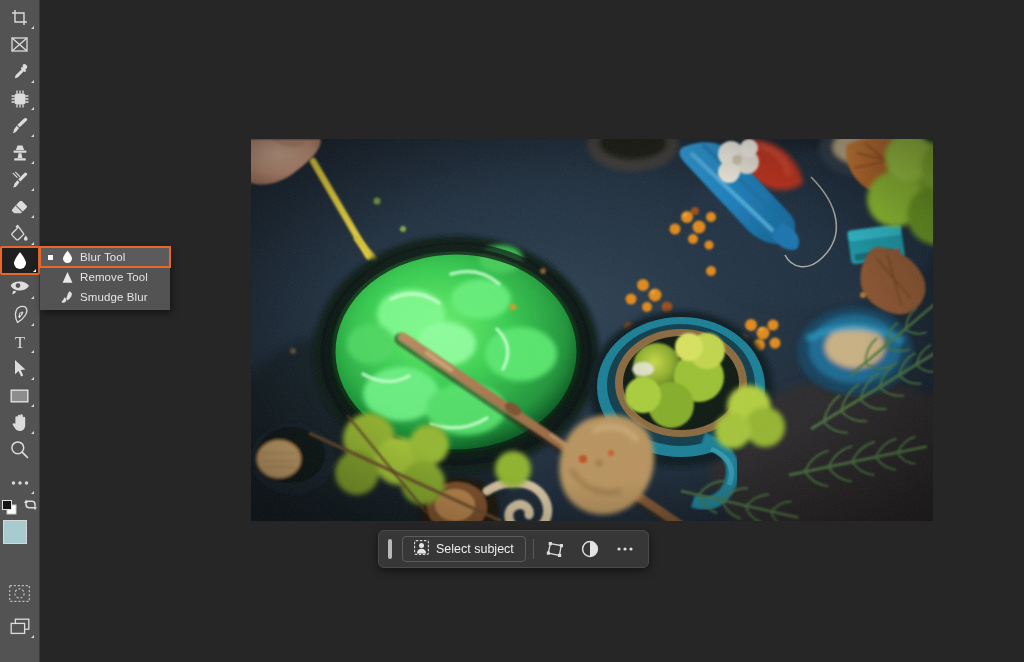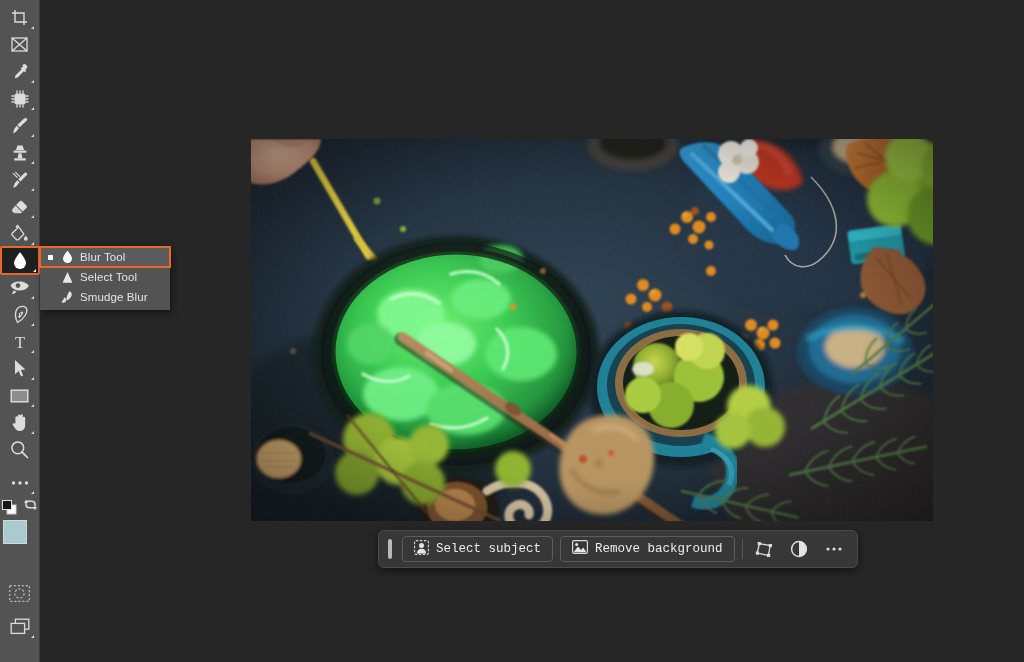--- a/index.html
+++ b/index.html
@@ -117,21 +117,21 @@
     width: 4px; height: 20px; background: #b9b9b9; border-radius: 2px;
     margin-right: 3px;
   }
   .tb-btn {
     display: flex; align-items: center; gap: 7px;
     height: 26px; padding: 0 11px;
     background: transparent;
     border: 1px solid #5c5c5c;
     border-radius: 4px;
     color: #ededed; font-size: 12.5px;
-    font-family: Liberation Mono, monospace;
+    font-family: Liberation Sans, sans-serif;
     cursor: default; white-space: nowrap;
   }
   .tb-icon-btn {
     display: flex; align-items: center; justify-content: center;
     width: 28px; height: 26px;
     border: none; background: transparent; cursor: default;
   }
   .tb-sep { width: 1px; height: 20px; background: #575757; }
 </style>
 </head>
@@ -348,21 +348,21 @@
       <span class="fi-label">Blur Tool</span>
     </div>
 
     <div class="flyout-item">
       <span class="check"></span>
       <span class="fi-icon">
         <svg width="13" height="13" viewBox="0 0 13 13">
           <path d="M6.5 1 L11.4 11.8 H1.6 z" fill="#e8e8e8"></path>
         </svg>
       </span>
-      <span class="fi-label">Select Tool</span>
+      <span class="fi-label">Remove Tool</span>
     </div>
 
     <div class="flyout-item">
       <span class="check"></span>
       <span class="fi-icon">
         <svg width="14" height="14" viewBox="0 0 14 14">
           <path d="M9.8 1.2 c1.9 0.9 2.6 3 1.6 5 -1 2 -2.5 3.3 -4.4 4.2 -0.8-1.1 -0.8-2.6 -0.1-4 0.9-1.9 1.1-4.3 2.9-5.2 z" fill="#e0e0e0"></path>
           <path d="M4.3 7.5 c1.3 0.3 2 1.4 1.9 2.8 -0.1 1.4 -1.3 2.5 -2.7 2.5 -1 0 -1.8-0.6 -2-1.4 1.1-0.4 2-1.6 2.3-2.9 z" fill="#e0e0e0"></path>
         </svg>
       </span>
@@ -752,30 +752,20 @@
         <span>
           <svg width="15" height="15" viewBox="0 0 15 15">
             <rect x="0.6" y="0.6" width="13.8" height="13.8" rx="1.3" fill="none" stroke="#d8d8d8" stroke-width="1.1" stroke-dasharray="2.4 1.6"></rect>
             <circle cx="7.5" cy="5.6" r="2.5" fill="#e6e6e6"></circle>
             <path d="M2.9 13.6 c0-3 2-4.8 4.6-4.8 s4.6 1.8 4.6 4.8 z" fill="#e6e6e6"></path>
           </svg>
         </span>
         <span>Select subject</span>
       </button>
 
-      <button class="tb-btn">
-        <span>
-          <svg width="16" height="14" viewBox="0 0 16 14">
-            <rect x="0.6" y="0.6" width="14.8" height="12.8" rx="1.4" fill="none" stroke="#d8d8d8" stroke-width="1.2"></rect>
-            <circle cx="4.6" cy="4.4" r="1.5" fill="#e6e6e6"></circle>
-            <path d="M1.6 12.2 L6 6.6 L9 10 L11.3 7.4 L14.4 12.2 z" fill="#e6e6e6"></path>
-          </svg>
-        </span>
-        <span>Remove background</span>
-      </button>
 
       <div class="tb-sep"></div>
 
       <button class="tb-icon-btn">
         <svg width="18" height="17" viewBox="0 0 18 17">
           <path d="M4.4 2.6 L15.2 4.6 L13.4 14.4 L2.2 12.1 z" fill="none" stroke="#dcdcdc" stroke-width="1.3"></path>
           <g fill="#dcdcdc">
             <rect x="2.7" y="1" width="3.2" height="3.2"></rect>
             <rect x="13.8" y="3" width="3.2" height="3.2"></rect>
             <rect x="12" y="12.8" width="3.2" height="3.2"></rect>

